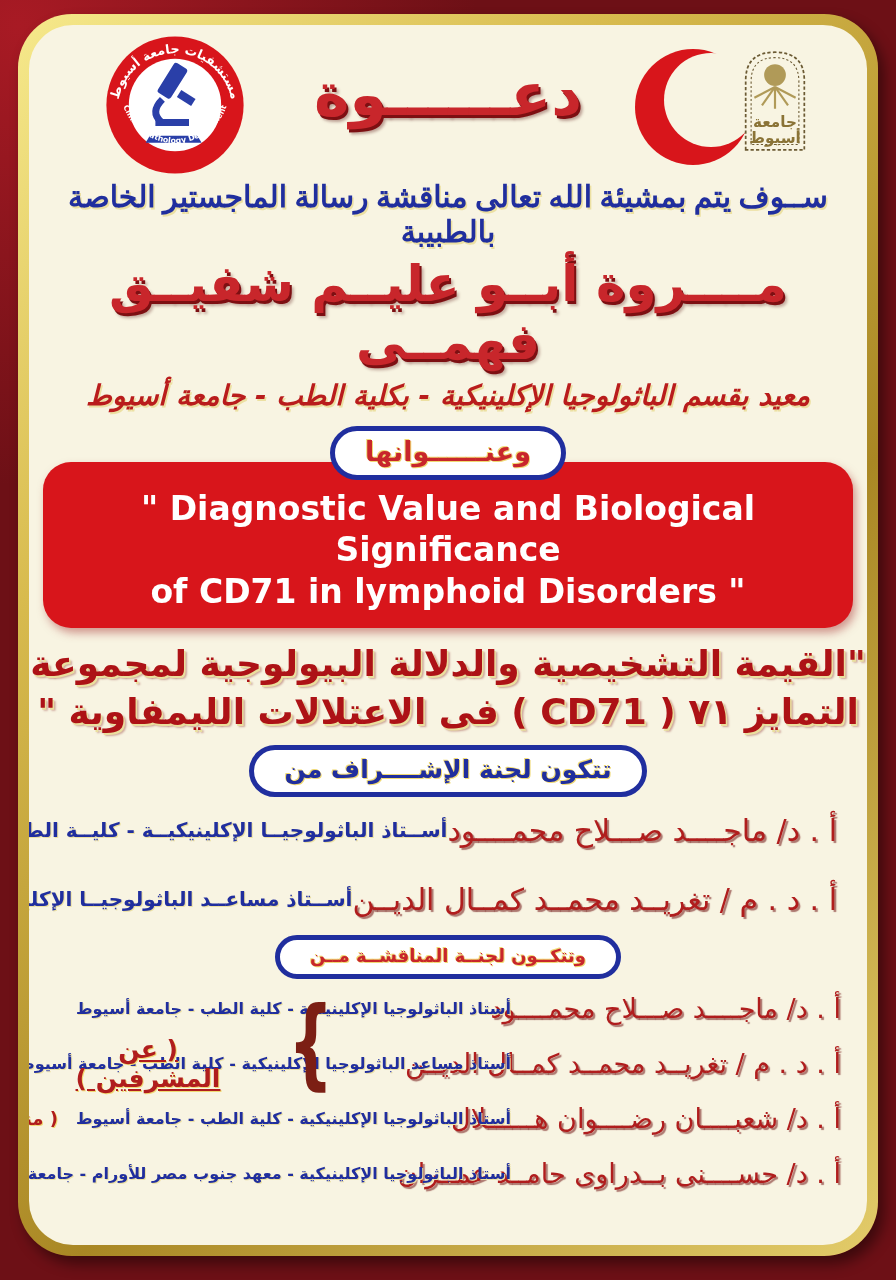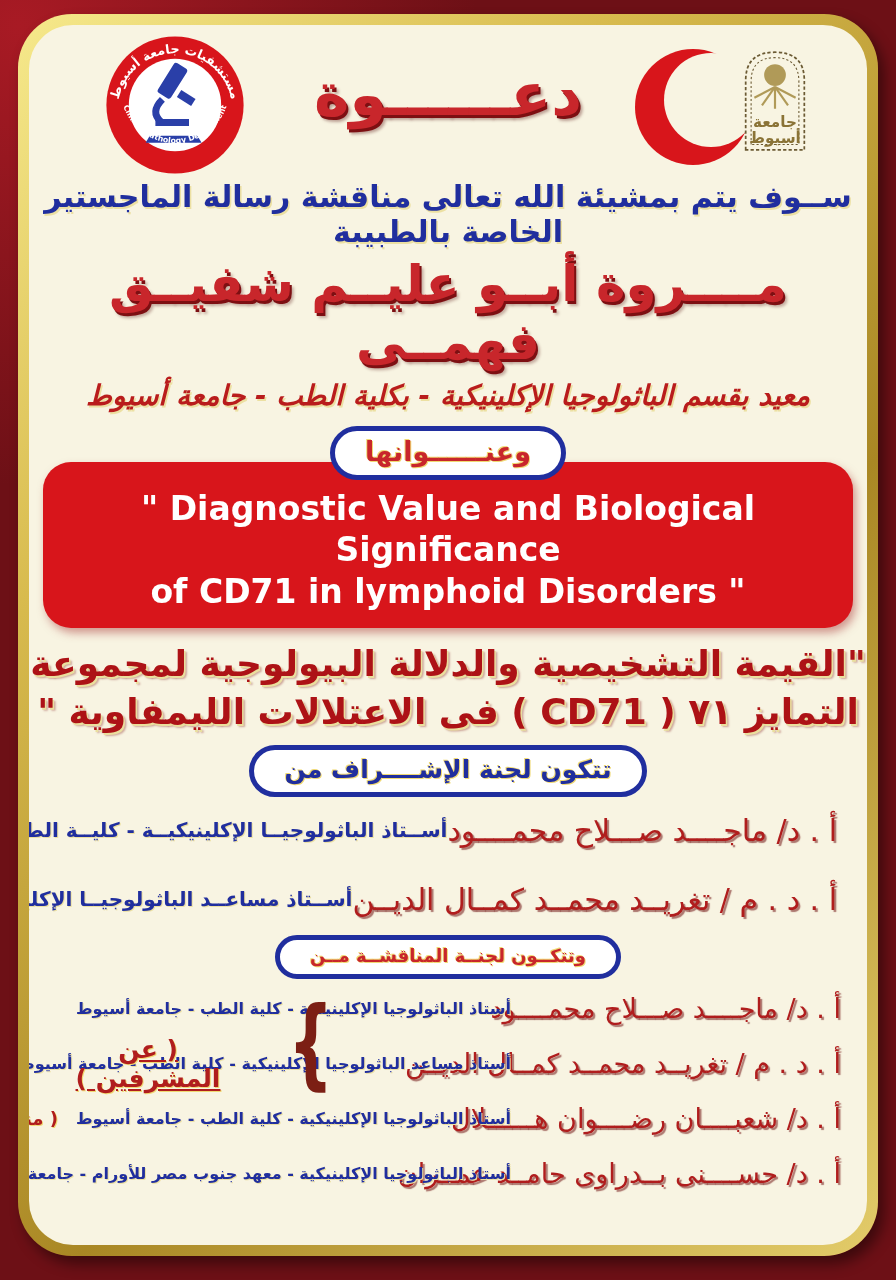--- a/index.html
+++ b/index.html
@@ -31,21 +31,21 @@
     letter-spacing:2px;
     text-shadow: 2px 3px 0 #7d0f12, 4px 5px 3px rgba(80,10,10,.35);
   }
   .logo-left { position:absolute; left:76px; top:10px; width:140px; height:140px; }
   .logo-right { position:absolute; right:46px; top:4px; width:190px; height:150px; }
   .logo-right .crescent { position:absolute; left:0; top:6px; }
   .logo-right .emblem { position:absolute; right:8px; top:16px; }
 
   
   .intro-line { font-size:30px; font-weight:bold; color:#202e9e;
-    text-shadow:1.5px 1.5px 0 #ece0a2; margin-top:2px; }
+    text-shadow:1.5px 1.5px 0 #ece0a2; margin-top:2px;font-family:Liberation Serif, serif; }
   .candidate-name { font-size:50px; font-weight:bold; color:#c8262b;
     text-shadow:2px 3px 0 #7d0f12, 4px 5px 3px rgba(80,10,10,.3); margin-top:6px; }
   .candidate-title { font-size:28px; font-weight:bold; color:#b91c1c;
     text-shadow:1.5px 1.5px 0 #ece0a2; margin-top:8px;font-style:italic; }
 
   
   .pill {
     display:inline-block; align-self:center; background:#ffffff;
     border:5px solid #202e9e; border-radius:999px;
     padding:5px 30px 8px; font-weight:bold;

